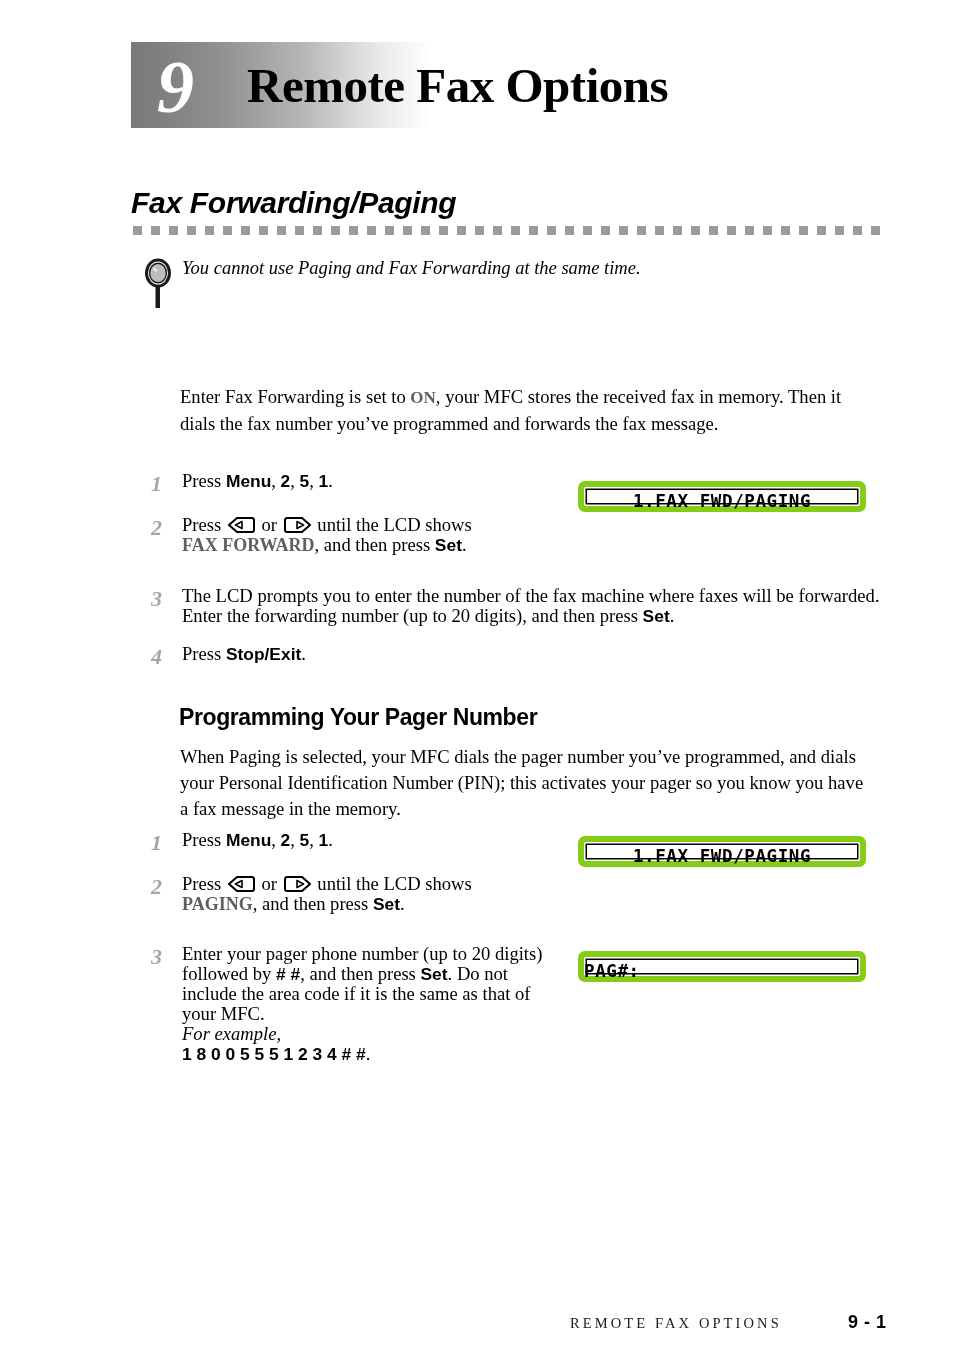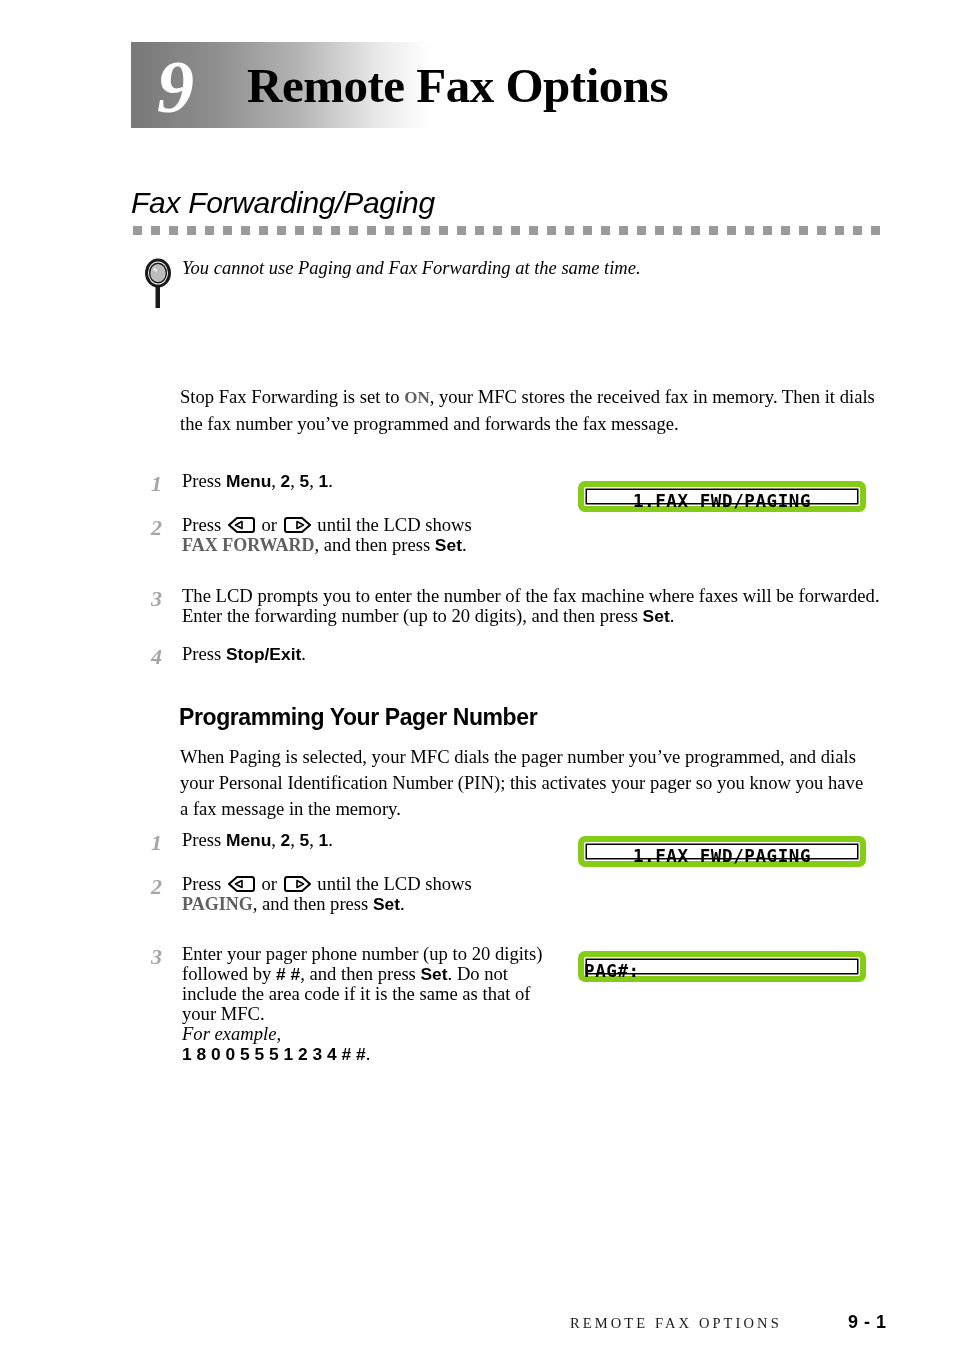--- a/index.html
+++ b/index.html
@@ -56,21 +56,21 @@
     color: #000000;
     white-space: nowrap;
   }
 
   
   .section-heading {
     position: absolute;
     left: 131px;
     top: 185px;
     font-family: "Liberation Sans", sans-serif;
-    font-weight: 400;
+    font-weight: 700;
     font-style: italic;
     font-size: 30px;
     line-height: 36px;
     letter-spacing: -0.3px;
     color: #000000;
     white-space: nowrap;
   }
   .dot-rule {
     position: absolute;
     left: 133px;
@@ -251,21 +251,21 @@
         <path d="M10 11 l3 -2 l-1 3 l3 -1 l-2 3" fill="#ffffff" opacity="0.85"></path>
       </svg>
     </span>
     <div class="note-text">
       <div>You cannot use Paging and Fax Forwarding at the same time.</div>
     </div>
   </div>
 
 
   <div class="para" style="top:384px; width:700px;">
-    <span>Stop Fax Forwarding is set to </span><span class="gray-caps">ON</span><span>, your MFC stores the received fax in memory. Then it dials the fax number you’ve programmed and forwards the fax message.</span>
+    <span>Enter Fax Forwarding is set to </span><span class="gray-caps">ON</span><span>, your MFC stores the received fax in memory. Then it dials the fax number you’ve programmed and forwards the fax message.</span>
   </div>
 
   <div class="step" style="left:151px; top:471px; width:400px;">
     <span class="step-num">1</span>
     <span class="step-body"><span>Press </span><b>Menu</b><span>, </span><b>2</b><span>, </span><b>5</b><span>, </span><b>1</b><span>.</span></span>
   </div>
 
   <div class="lcd" style="left:578px; top:481px; width:288px;">
     <div class="lcd-text lcd-center">1.FAX FWD/PAGING</div>
   </div>

